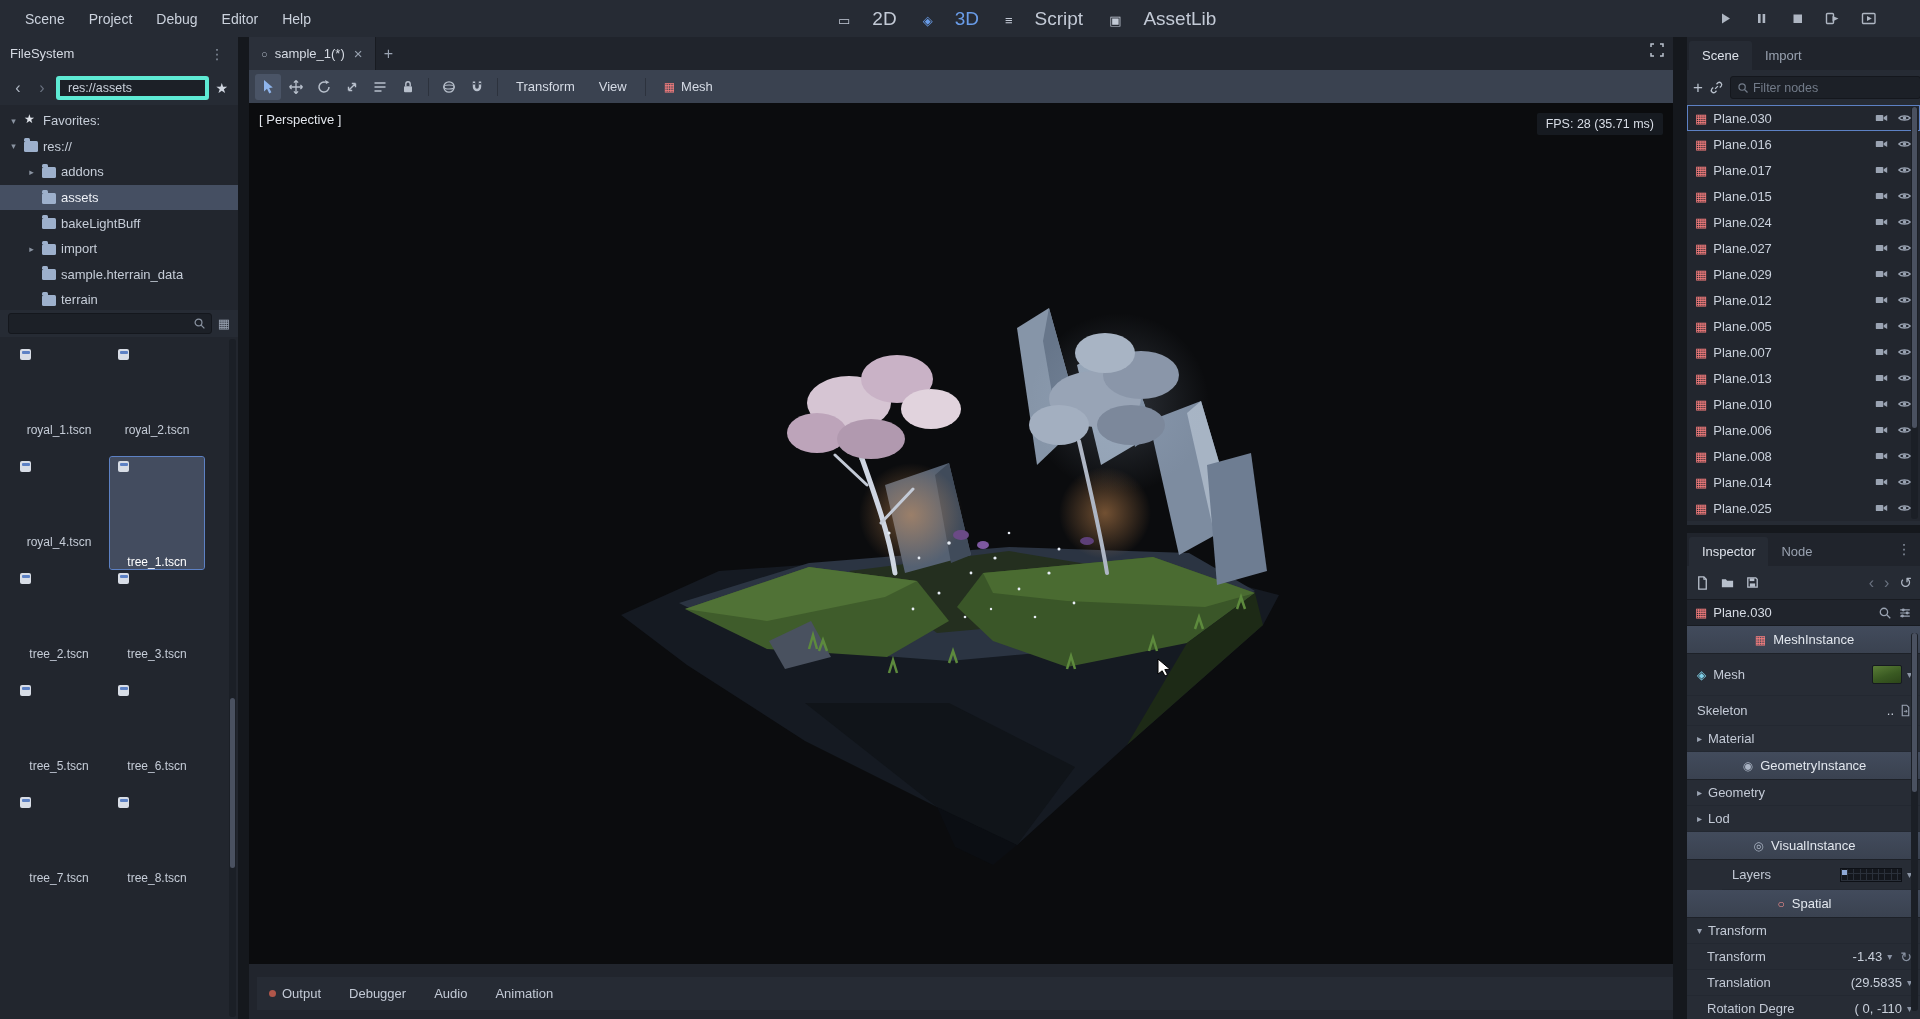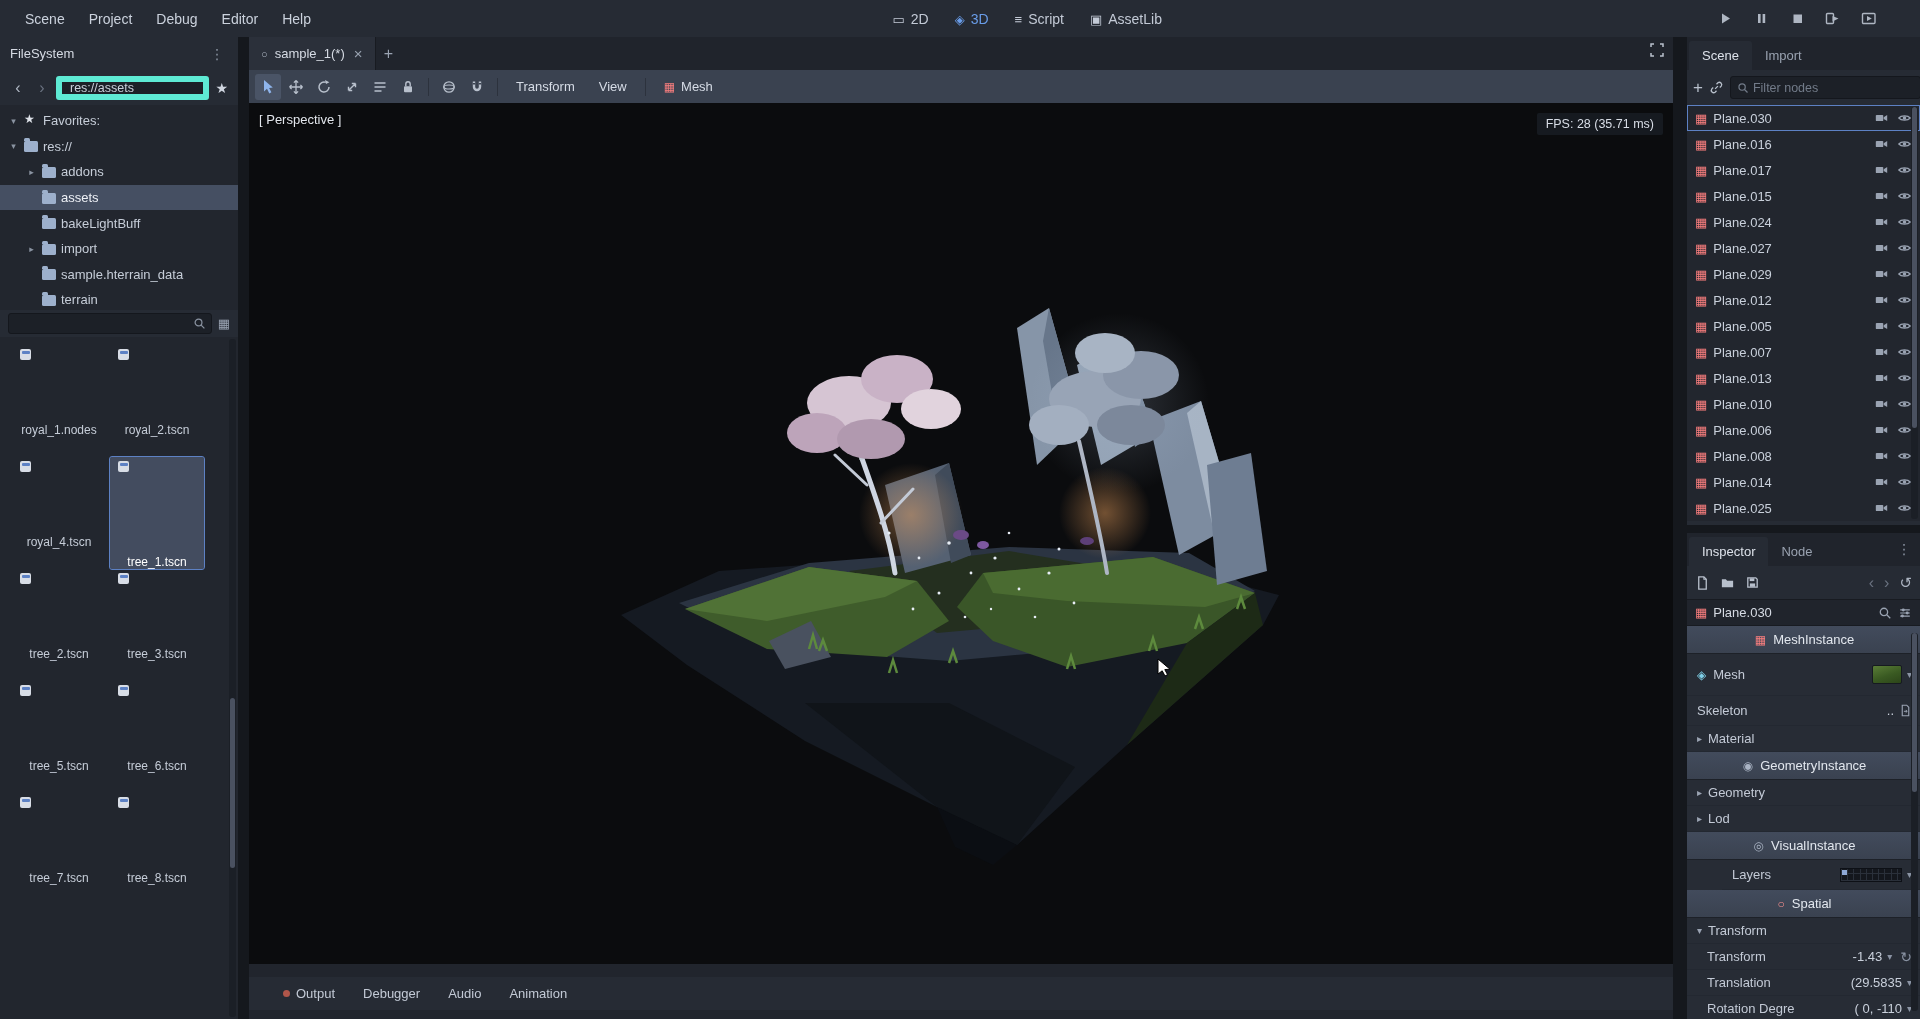--- a/index.html
+++ b/index.html
@@ -12,39 +12,39 @@
   .app{position:relative;width:1920px;height:1019px;background:var(--bg0);color:var(--text);font-size:13px;cursor:default;border-radius:22px;}
   button{background:none;border:none;color:inherit;font:inherit;cursor:pointer;}
   input{outline:none;}
   svg.ic{display:block;}
 
   
   .menubar{position:absolute;top:0;left:0;width:1920px;height:37px;background:var(--bg2);display:flex;align-items:center;}
   .menus{display:flex;align-items:center;padding-left:14px;gap:2px;}
   .menu-item{padding:4px 11px;font-size:14px;color:#cbd2dd;border-radius:3px;}
   .workspaces{position:absolute;left:53.5%;transform:translateX(-50%);display:flex;align-items:center;gap:6px;}
-  .ws-item{display:flex;align-items:center;gap:6px;padding:4px 10px;font-size:14px;color:#c3cad6;border-radius:3px;}
+  .ws-item{display:flex;align-items:center;gap:22px;padding:4px 10px;font-size:19px;color:#c3cad6;border-radius:3px;}
   .ws-item.active{color:var(--accent);}
   .ws-icon::before{font-size:13px;color:inherit;}
   .icon-2d .ws-icon::before{content:"▭";}
   .icon-3d .ws-icon::before{content:"◈";}
   .icon-script .ws-icon::before{content:"≡";}
   .icon-assetlib .ws-icon::before{content:"▣";}
   .run-controls{position:absolute;right:40px;display:flex;align-items:center;gap:14px;}
   .run-btn{width:22px;height:22px;display:flex;align-items:center;justify-content:center;border-radius:3px;}
 
   
   .left-dock{position:absolute;top:37px;left:0;width:238px;height:982px;background:var(--bg2);}
   .dock-header{height:33px;display:flex;align-items:center;padding:0 10px;color:#d6dbe4;}
   .dock-header .title{flex:1;}
   .dots{color:#8a93a1;font-size:14px;padding:0 4px;}
   .fs-nav{height:35px;display:flex;align-items:center;gap:4px;padding:0 8px;}
   .nav-btn{width:20px;height:22px;color:#aeb6c2;font-size:16px;line-height:20px;}
   .nav-btn.fwd{color:#6a7280;}
-  .breadcrumb{flex:1;height:24px;background:#1c2027;border:6px solid #5eead4;border-radius:3px;display:flex;align-items:center;padding:0 8px;color:#c8cfd9;font-size:12.5px;overflow:hidden;white-space:nowrap;}
+  .breadcrumb{flex:1;height:24px;background:#1c2027;border:4px solid #5eead4;border-radius:3px;display:flex;align-items:center;padding:0 8px;color:#c8cfd9;font-size:12.5px;overflow:hidden;white-space:nowrap;}
   .fav-btn{color:#cfd5df;font-size:14px;padding:0 2px;}
   .fs-tree{position:absolute;top:68px;left:0;width:238px;height:205px;background:var(--well);overflow:hidden;padding-top:3px;}
   .tree-row{height:25.6px;display:flex;align-items:center;gap:5px;padding-left:calc(8px + var(--depth,0)*18px);color:#c6cdd8;font-size:13px;white-space:nowrap;}
   .tree-row.selected{background:#454f62;color:#eef1f6;}
   .tree-arrow{width:11px;font-size:9px;color:#8a93a1;text-align:center;}
   .arrow-down .tree-arrow::before{content:"▾";}
   .arrow-right .tree-arrow::before{content:"▸";}
   .tree-icon{width:14px;height:11px;position:relative;flex:0 0 auto;}
   .icon-folder .tree-icon,.icon-folder-open .tree-icon{background:#9db0cc;border-radius:1.5px;margin-top:1px;}
   .icon-folder .tree-icon::before,.icon-folder-open .tree-icon::before{content:"";position:absolute;top:-3px;left:0;width:6px;height:3px;background:#9db0cc;border-radius:1.5px 1.5px 0 0;}
@@ -79,21 +79,21 @@
   .tool-btn{width:26px;height:26px;display:flex;align-items:center;justify-content:center;border-radius:3px;color:var(--icon);}
   .tool-btn.active{background:#4a5466;}
   .sep{width:1px;height:18px;background:#2c323d;margin:0 5px;}
   .menu-btn{height:26px;display:flex;align-items:center;gap:6px;padding:0 11px;color:#d6dce6;font-size:13px;border-radius:3px;}
   .mesh-menu-icon{color:var(--nodeicon);font-size:12px;}
   .viewport{position:absolute;top:66px;left:0;width:1424px;height:861px;background:#0b0c0e;overflow:hidden;}
   .island{position:absolute;inset:0;width:100%;height:100%;}
   .persp{position:absolute;top:9px;left:10px;color:#e2e6ec;font-size:13px;text-shadow:0 1px 2px #000;}
   .fps{position:absolute;top:10px;right:10px;background:rgba(24,28,35,.88);color:#d8dde6;font-size:12.5px;padding:4px 9px;border-radius:2px;}
   .cursor{position:absolute;left:908px;top:555px;}
-  .bottom-bar{position:absolute;top:940px;left:0;right:0;height:33px;background:var(--bg2);display:flex;align-items:center;gap:8px;padding-left:24px;}
+  .bottom-bar{position:absolute;top:940px;left:8px;right:0;height:33px;background:var(--bg2);display:flex;align-items:center;gap:8px;padding-left:2px;}
   .bottom-tab{display:flex;align-items:center;gap:6px;padding:4px 10px;color:#c3cad6;font-size:13px;border-radius:3px;}
   .bottom-tab.with-dot::before{content:"";width:7px;height:7px;border-radius:50%;background:#b0564a;}
 
   
   .right-dock{position:absolute;top:37px;left:1687px;width:233px;height:982px;background:var(--bg2);}
   .dock-tabs{height:33px;display:flex;align-items:flex-end;background:#20242c;padding-left:2px;position:relative;}
   .dock-tab{height:29px;display:flex;align-items:center;padding:0 13px;font-size:13px;color:#99a2b0;}
   .dock-tab.active{background:var(--bg2);color:#dde2ea;border-radius:3px 3px 0 0;}
   .scene-toolbar{height:35px;display:flex;align-items:center;gap:6px;padding:0 6px;}
   .sc-btn{width:22px;height:22px;display:flex;align-items:center;justify-content:center;color:#b8c0cc;font-size:17px;border-radius:3px;}
@@ -278,21 +278,21 @@
       </div>
       <button class="grid-toggle">▦</button>
     </div>
     <div class="file-grid">
 
         <div class="file-item round" style="--foliage: #99953f; --trunk: #5d4a33;">
           <div class="thumb">
             <span class="scene-tag"></span>
             <div class="tree-thumb"></div>
           </div>
-          <div class="file-label">royal_1.nodes</div>
+          <div class="file-label">royal_1.tscn</div>
         </div>
 
         <div class="file-item round" style="--foliage: #7c8470; --trunk: #5d4a33;">
           <div class="thumb">
             <span class="scene-tag"></span>
             <div class="tree-thumb"></div>
           </div>
           <div class="file-label">royal_2.tscn</div>
         </div>
 

